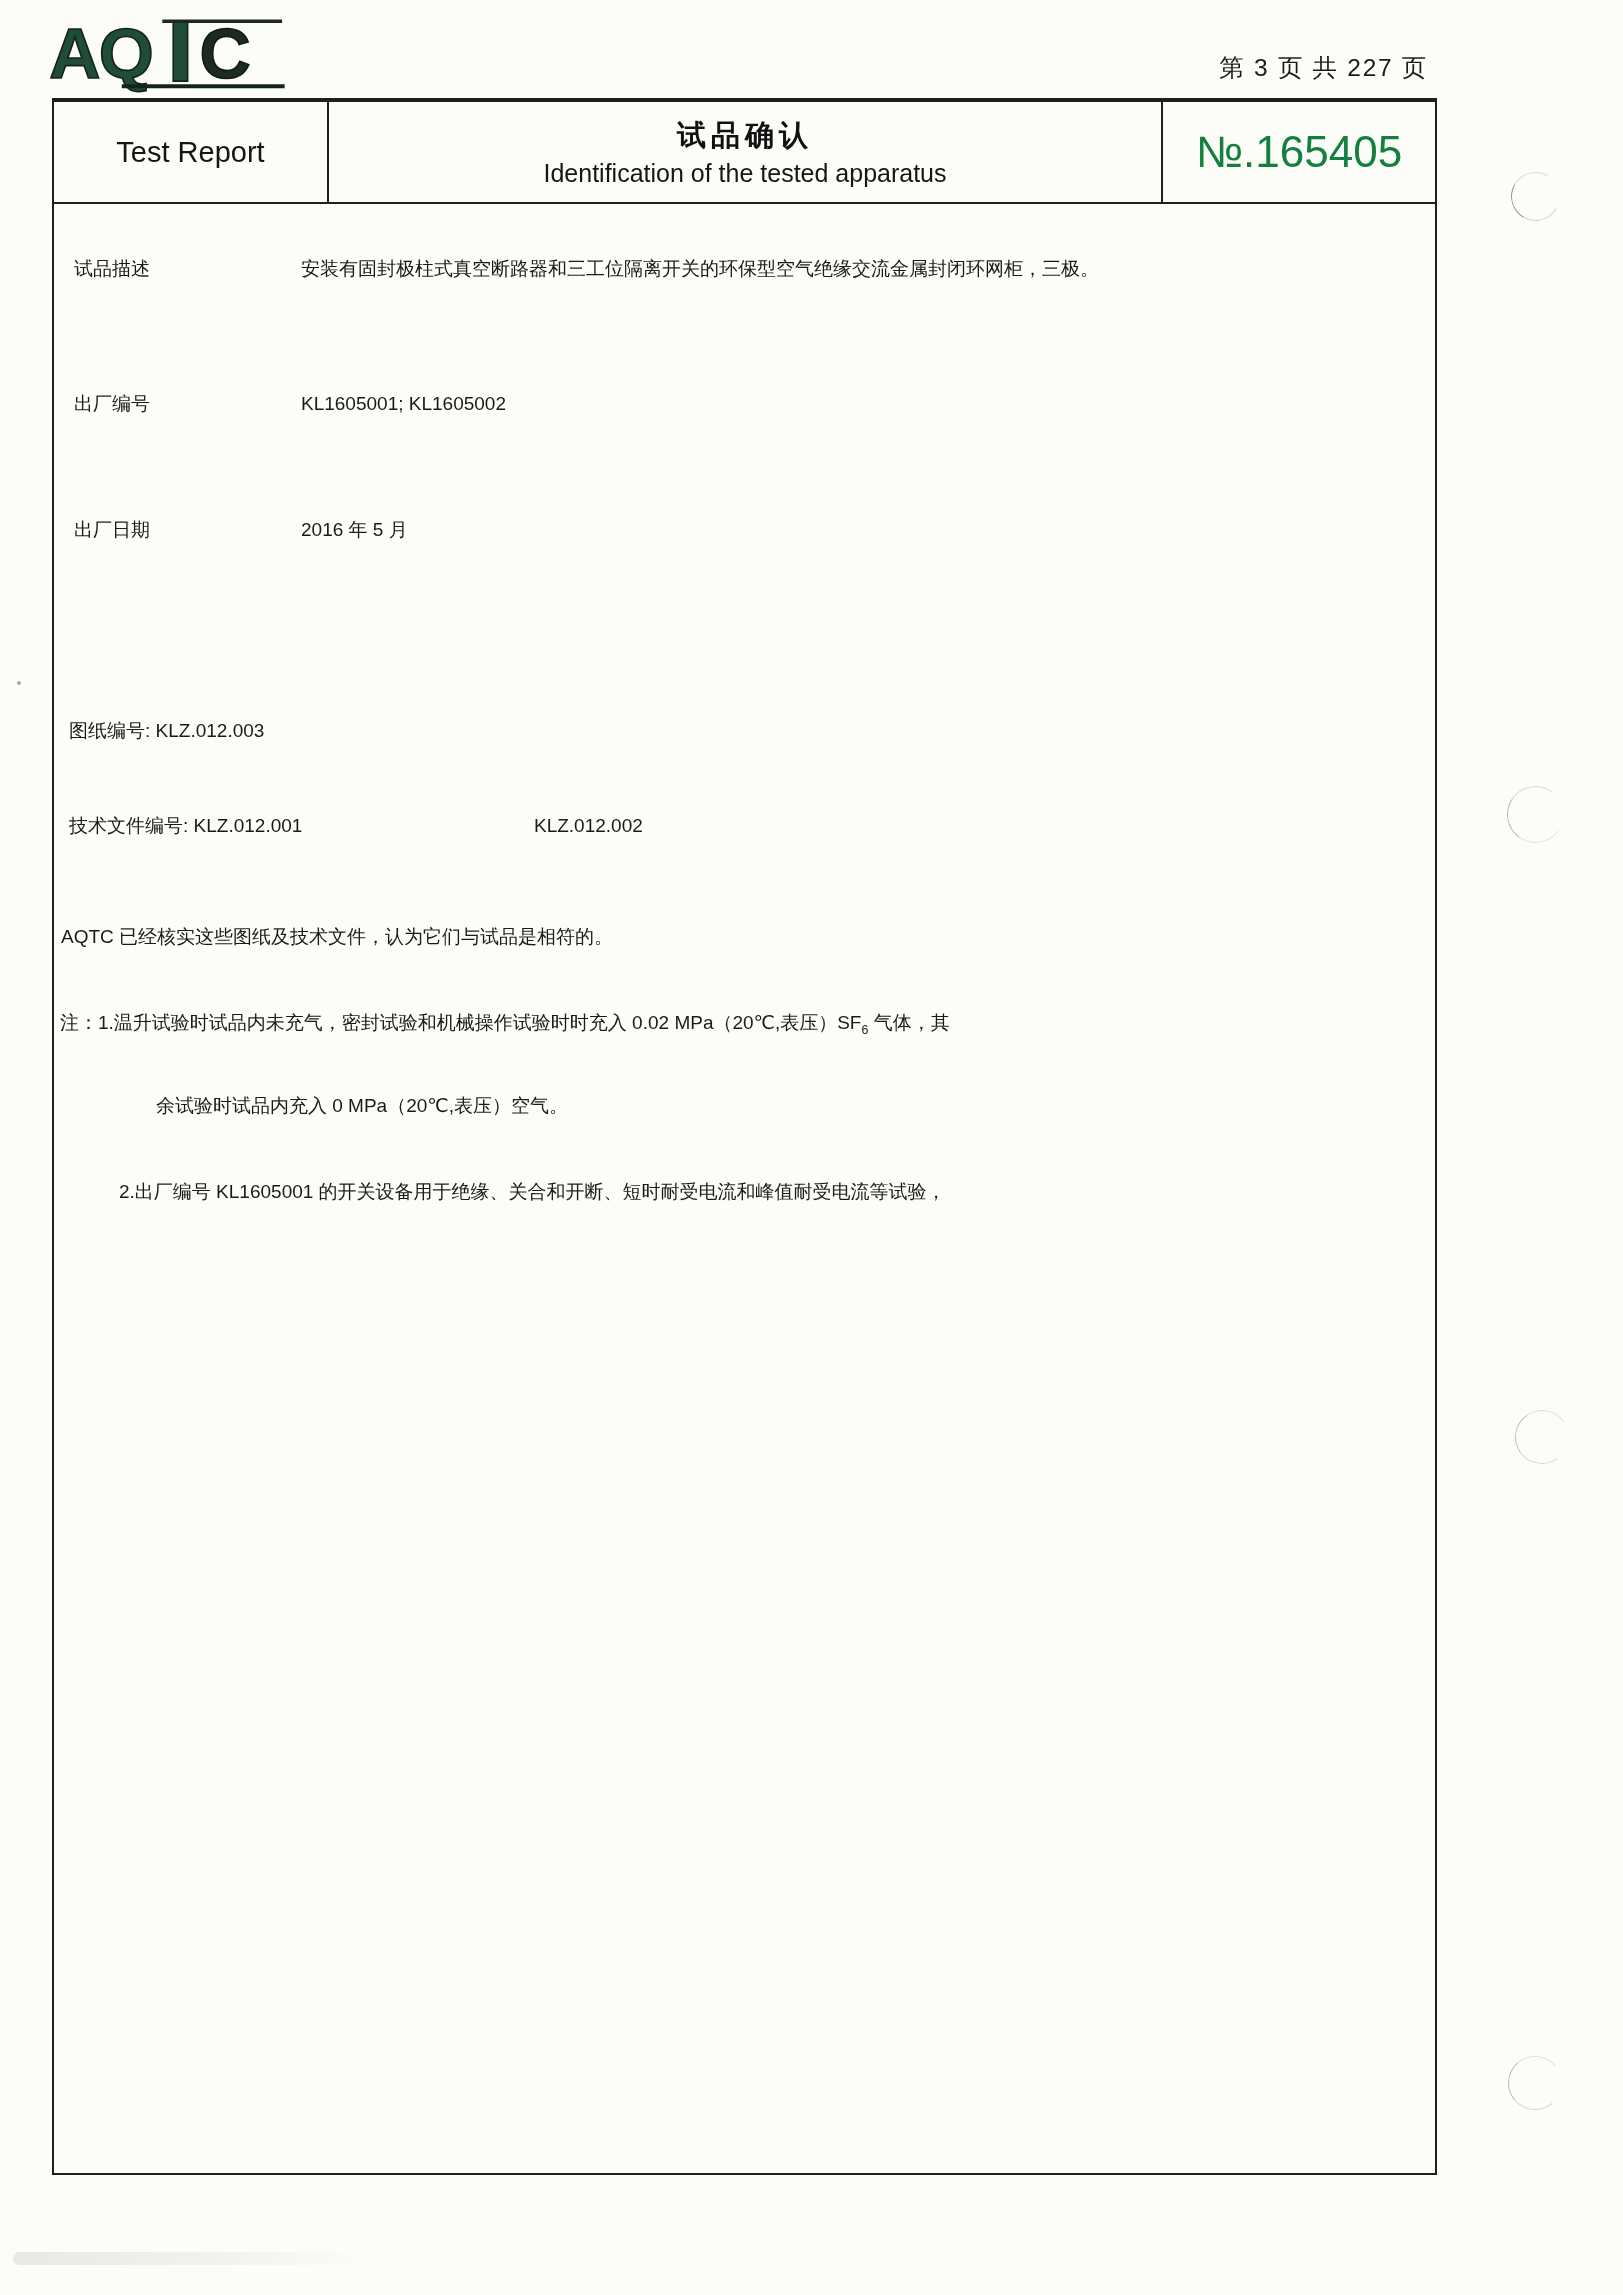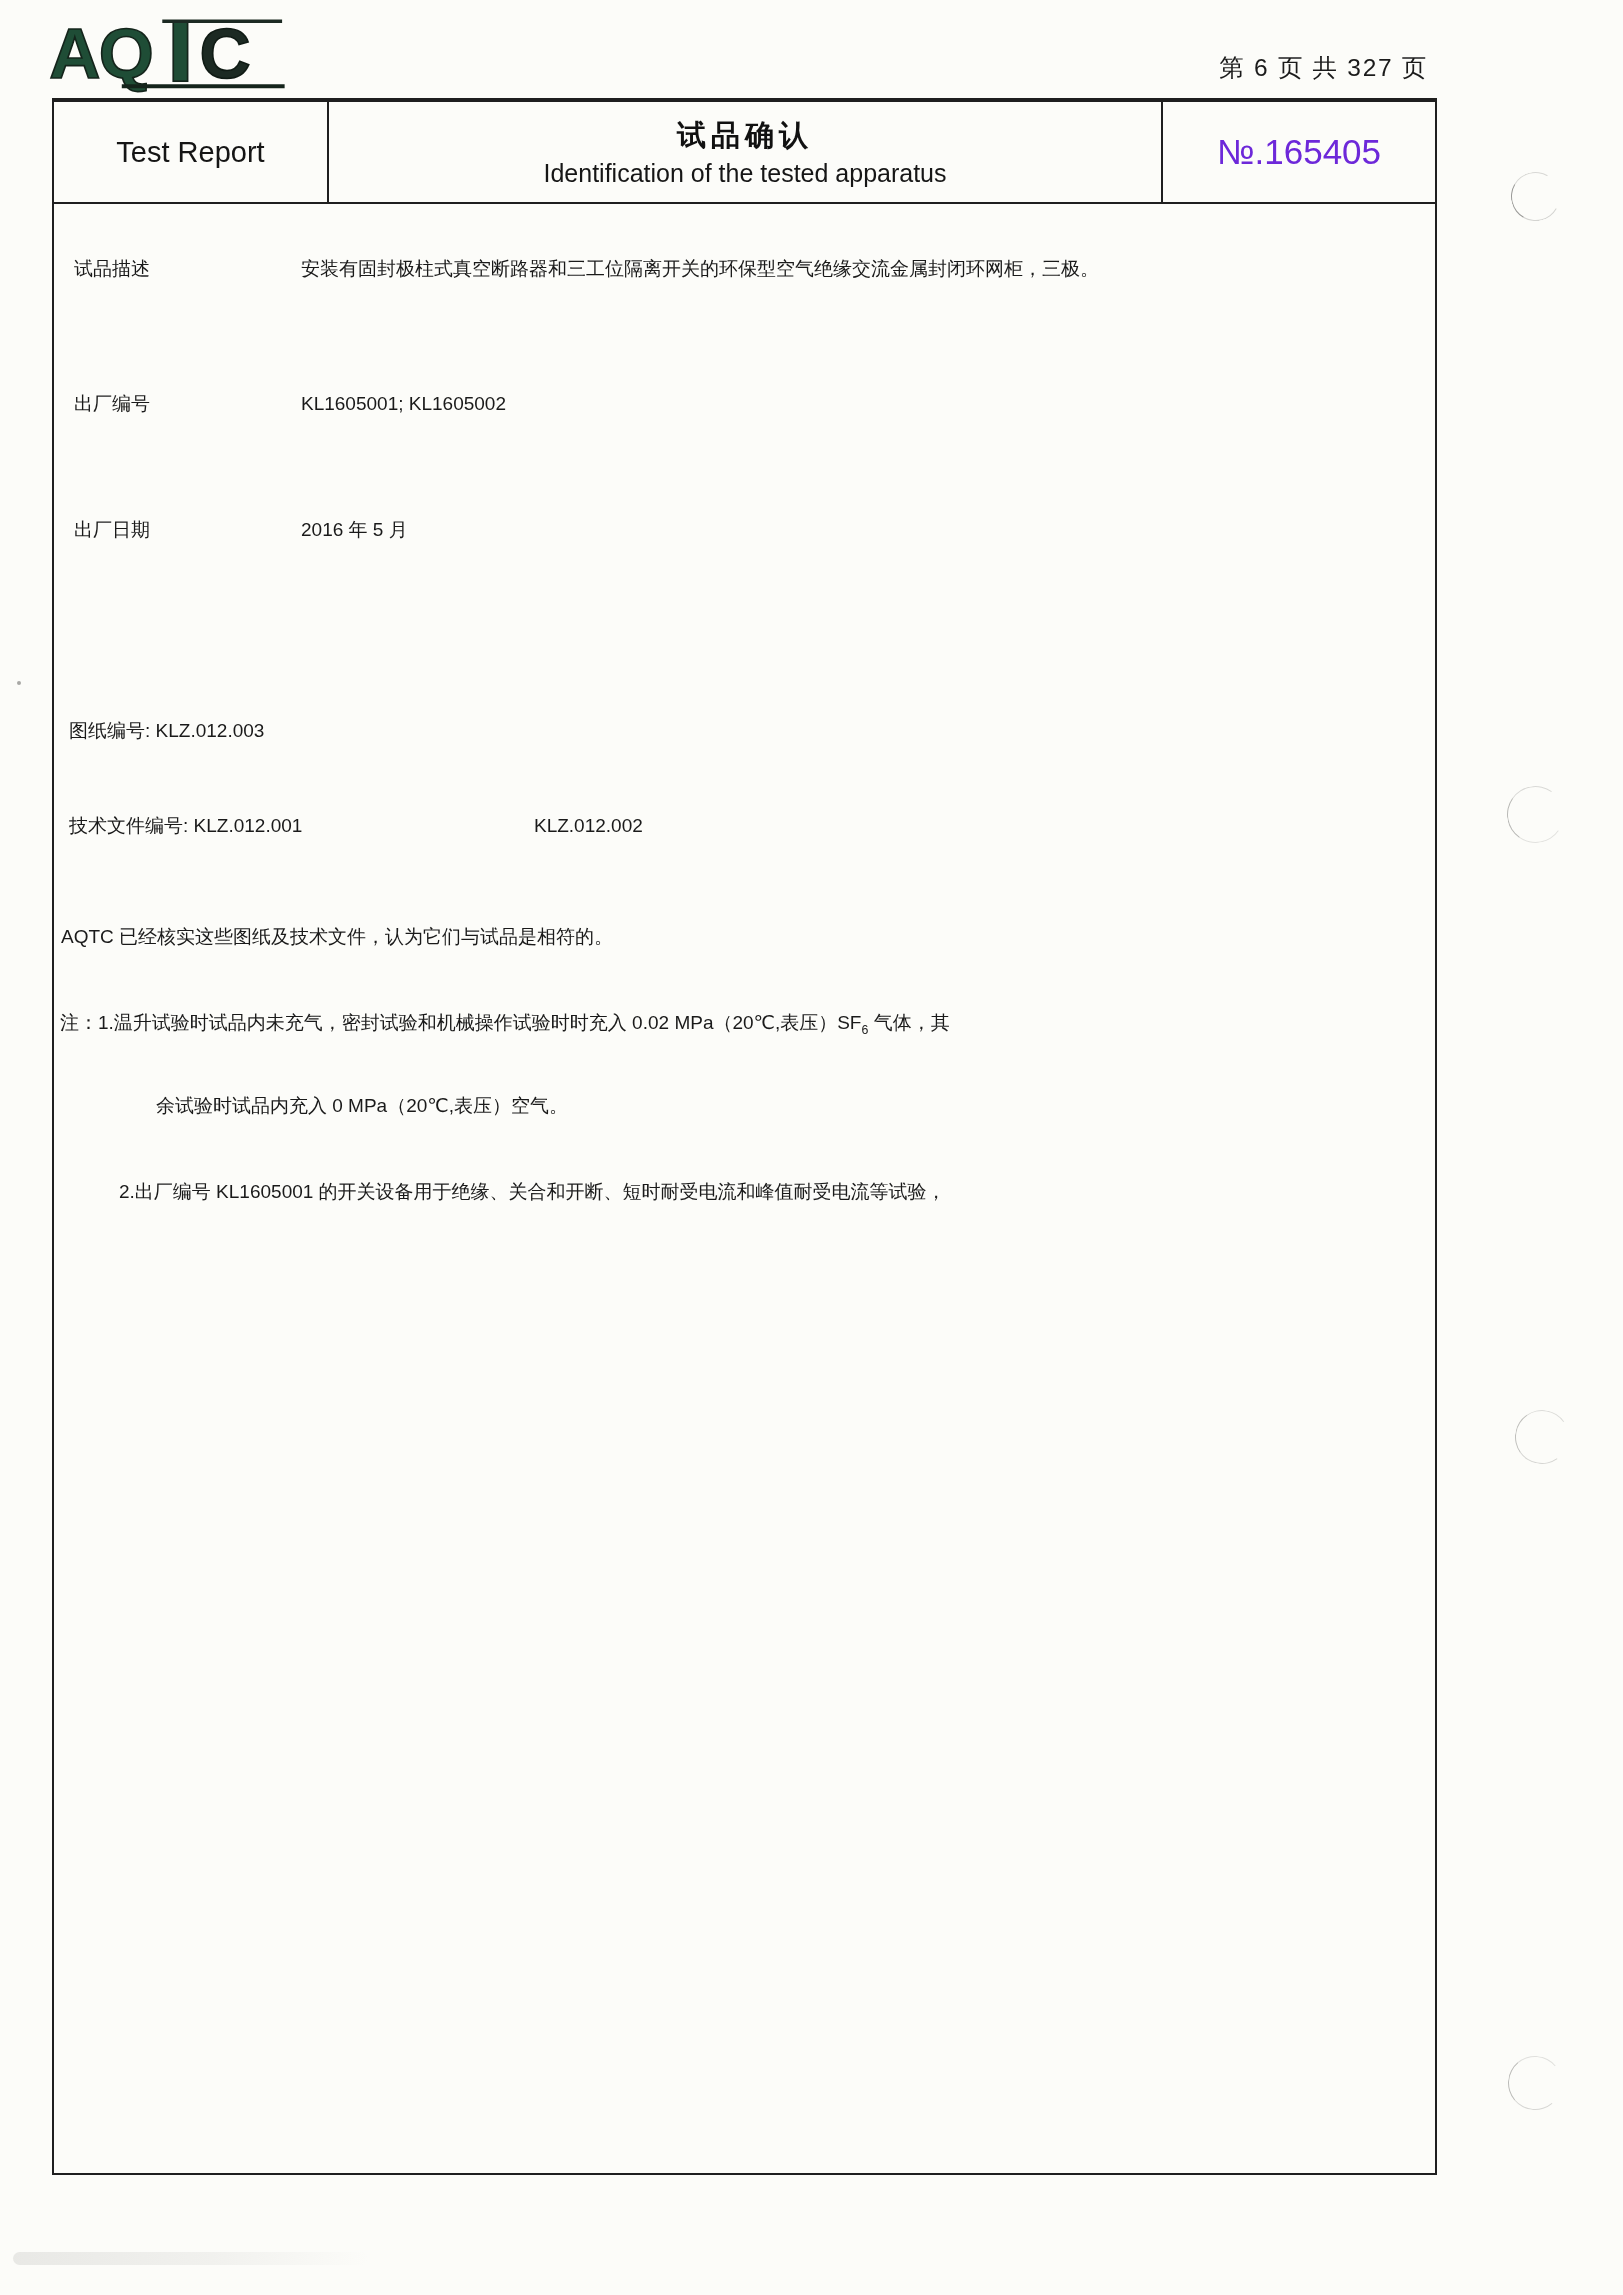--- a/index.html
+++ b/index.html
@@ -23,21 +23,21 @@
     position:absolute;left:52px;top:98px;width:1385px;height:2077px;
     border:2.5px solid #1f1f1f;border-top-width:4.2px;box-sizing:border-box;
     background:transparent;
   }
   .header-row{display:flex;height:100px;border-bottom:2.5px solid #1f1f1f;}
   .cell{display:flex;flex-direction:column;justify-content:center;align-items:center;box-sizing:border-box;}
   .cell.c1{width:275px;border-right:2.5px solid #1f1f1f;font-size:29px;color:#151515;}
   .cell.c2{flex:1;border-right:2.5px solid #1f1f1f;}
   .cell.c2 .zh{font-size:29px;font-weight:bold;letter-spacing:5px;color:#111;}
   .cell.c2 .en{font-size:25px;margin-top:3px;color:#161616;}
-  .cell.c3{width:272px;font-size:35px;color:#6d28d9;}
+  .cell.c3{width:272px;font-size:44px;color:#15803d;}
   
   .tline{position:absolute;font-size:19px;line-height:34px;color:#1a1a1a;white-space:nowrap;}
   .tline sub{font-size:0.65em;}
   
   .arc{position:absolute;border-radius:50%;box-sizing:border-box;border:1.7px solid transparent;}
   .arc1{left:1511px;top:172px;width:49px;height:49px;
         border-left-color:#9a9a98;border-top-color:#d8d8d5;border-bottom-color:#d4d4d1;transform:rotate(-15deg);}
   .arc2{left:1507px;top:786px;width:57px;height:57px;
         border-left-color:#b9b9b6;border-top-color:#d9d9d6;border-bottom-color:#e2e2df;transform:rotate(-10deg);}
   .arc3{left:1515px;top:1410px;width:54px;height:54px;
@@ -54,21 +54,21 @@
 <div class="page">
 
   <svg class="logo" viewBox="0 0 290 96">
     <text x="6" y="78" font-family="Liberation Sans, DejaVu Sans, sans-serif" font-size="84" font-weight="bold" letter-spacing="-2" fill="#1f4d36" stroke="#14241b" stroke-width="2">AQ</text>
     <rect x="153" y="12" width="17" height="70" fill="#1f4d36" stroke="#14241b" stroke-width="2"></rect>
     <line x1="140" y1="11" x2="282" y2="11" stroke="#1c2a23" stroke-width="4"></line>
     <text x="184" y="78" font-family="Liberation Sans, DejaVu Sans, sans-serif" font-size="84" font-weight="bold" fill="#1c2a23" stroke="#101b15" stroke-width="2">C</text>
     <line x1="92" y1="88" x2="285" y2="88" stroke="#14241b" stroke-width="5"></line>
   </svg>
 
-  <div class="page-num">第 6 页  共 327 页</div>
+  <div class="page-num">第 3 页  共 227 页</div>
 
   <div class="doc-box">
     <div class="header-row">
       <div class="cell c1">
         <span>Test Report</span>
       </div>
       <div class="cell c2">
         <div class="zh">试品确认</div>
         <div class="en">Identification of the tested apparatus</div>
       </div>

